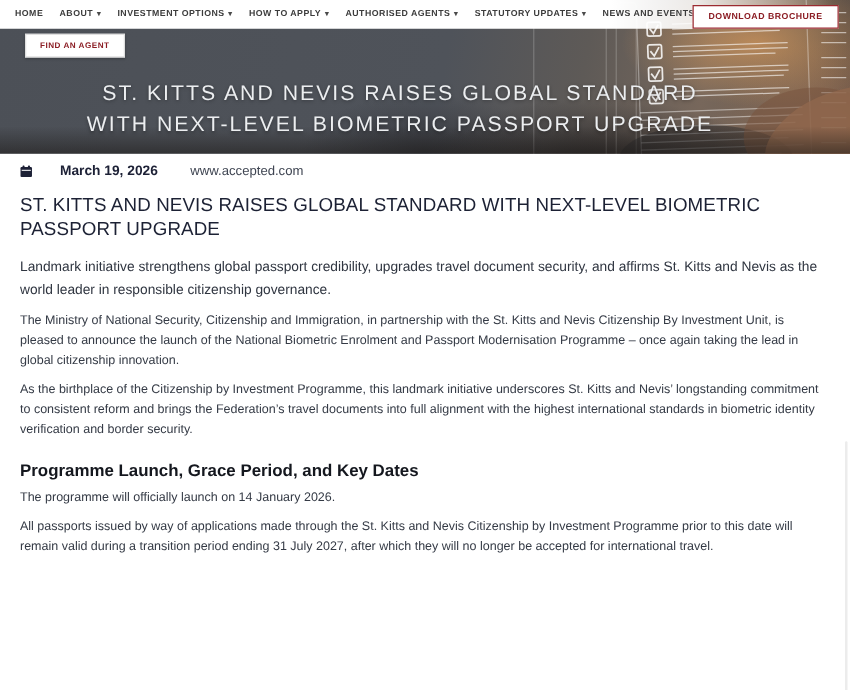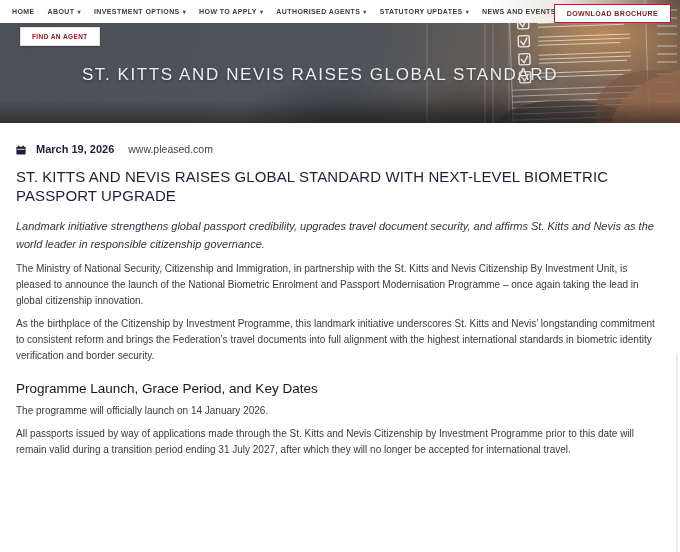--- a/index.html
+++ b/index.html
@@ -45,35 +45,35 @@
   .btn-find-agent {
     position: absolute; top: 27px; left: 20px; background: #ffffff;
     border: 1px solid #e0e0e0; color: #8b1d24; font-size: 6.5px; font-weight: 700;
     letter-spacing: 0.4px; padding: 5px 11px; cursor: pointer;
     box-shadow: 0 1px 2px rgba(0,0,0,0.25);
     font-family: "Liberation Sans", sans-serif;
   }
 
   
   .content { padding: 6px 16px 0 16px; position: relative; }
-  .date-row { display: flex; align-items: flex-end; gap: 10px; margin-top: 14px; }
+  .date-row { display: flex; align-items: center; gap: 22px; margin-top: 2px; }
   .cal-icon { width: 10px; height: 10px; display: inline-block; }
   .date-text { font-size: 11px; font-weight: 700; color: #1d2136; }
   .source-text { font-size: 10.5px; color: #3f4552; margin-left: 4px; }
 
   .article-title {
     margin-top: 12px; font-size: 15px; font-weight: 400; color: #1c2134;
     line-height: 1.28; letter-spacing: 0.1px;
   }
   .lede {
-    margin-top: 13px; font-size: 11px; font-style: italic; color: #2f3540;
+    margin-top: 13px; font-size: 11px; color: #2f3540;
     line-height: 1.6; font-weight: 500;
   }
   .para { margin-top: 7px; font-size: 10px; color: #343a45; line-height: 1.6; }
-  .section-heading { margin-top: 17px; font-size: 13.5px; font-weight: 400; color: #14171e; }
+  .section-heading { margin-top: 17px; font-size: 13.5px; font-weight: 700; color: #14171e; }
   .edge-shadow { position: absolute; right: 2px; top: 230px; width: 2px; height: 275px;
     background: #ececec; border-radius: 2px; }
 </style>
 </head>
 <body>
 
 <div class="hero">
 
   <svg class="hero-overlay" width="265" height="133" viewBox="0 0 265 133">
     <g stroke="rgba(255,255,255,0.20)" fill="none">
@@ -171,34 +171,35 @@
     <span class="nav-item">
       <span>CONTACT US</span>
     </span>
   </div>
 
   <button class="btn-brochure">DOWNLOAD BROCHURE</button>
   <button class="btn-find-agent">FIND AN AGENT</button>
 
   <div class="hero-title">
     <div>ST. KITTS AND NEVIS RAISES GLOBAL STANDARD</div>
+    <div>WITH NEXT-LEVEL BIOMETRIC PASSPORT UPGRADE</div>
   </div>
 </div>
 
 <div class="content">
 
   <div class="date-row">
     <svg class="cal-icon" viewBox="0 0 12 12">
       <rect x="0.5" y="2" width="11" height="9.5" rx="1" fill="#1d2136"></rect>
       <rect x="2.5" y="0.5" width="1.8" height="2.8" rx="0.6" fill="#1d2136"></rect>
       <rect x="7.7" y="0.5" width="1.8" height="2.8" rx="0.6" fill="#1d2136"></rect>
       <rect x="1.6" y="4.6" width="8.8" height="1" fill="#ffffff"></rect>
     </svg>
     <span class="date-text">March 19, 2026</span>
-    <span class="source-text">www.pleased.com</span>
+    <span class="source-text">www.accepted.com</span>
   </div>
 
   <h1 class="article-title">ST. KITTS AND NEVIS RAISES GLOBAL STANDARD WITH NEXT-LEVEL BIOMETRIC PASSPORT UPGRADE</h1>
 
   <p class="lede">Landmark initiative strengthens global passport credibility, upgrades travel document security, and affirms St. Kitts and Nevis as the world leader in responsible citizenship governance.</p>
 
   <p class="para">The Ministry of National Security, Citizenship and Immigration, in partnership with the St. Kitts and Nevis Citizenship By Investment Unit, is pleased to announce the launch of the National Biometric Enrolment and Passport Modernisation Programme – once again taking the lead in global citizenship innovation.</p>
   <p class="para">As the birthplace of the Citizenship by Investment Programme, this landmark initiative underscores St. Kitts and Nevis’ longstanding commitment to consistent reform and brings the Federation’s travel documents into full alignment with the highest international standards in biometric identity verification and border security.</p>
 
   <h2 class="section-heading">Programme Launch, Grace Period, and Key Dates</h2>

